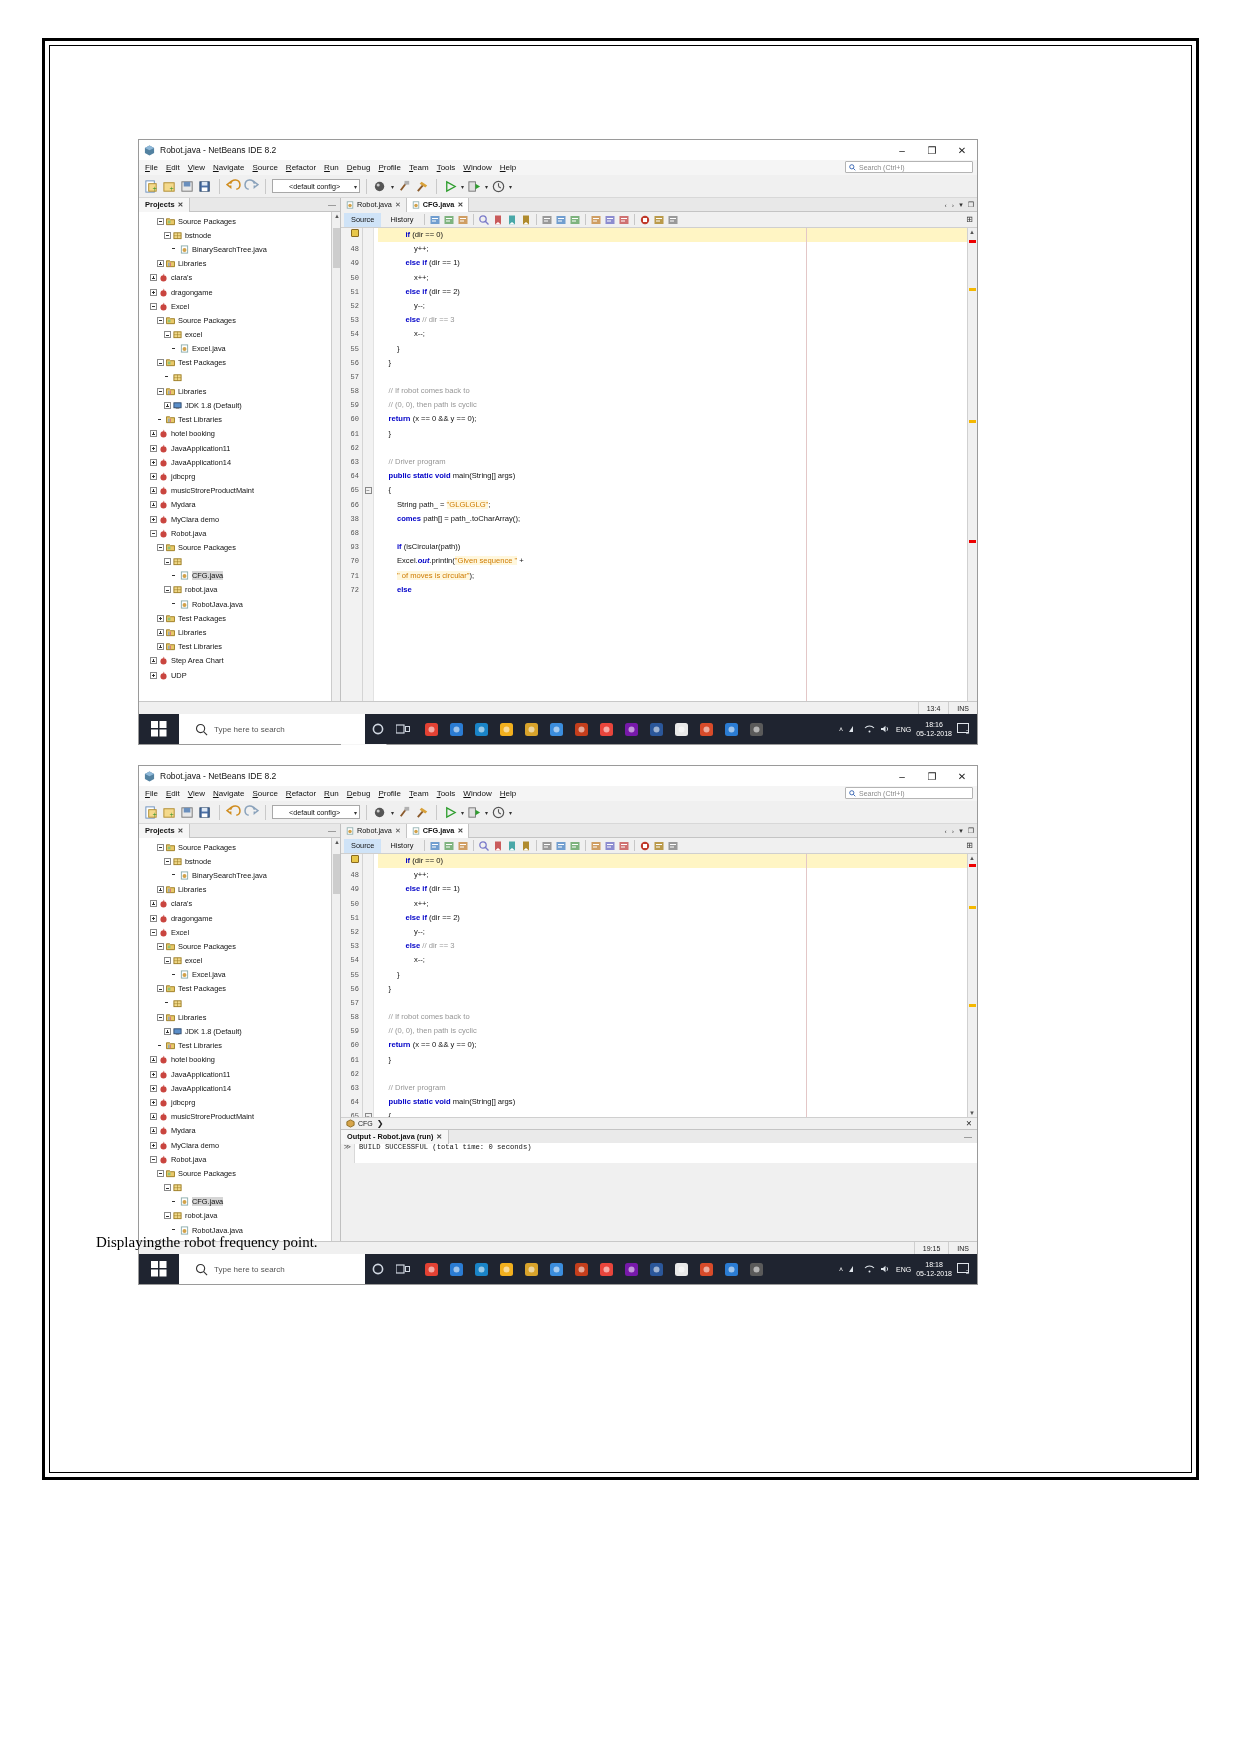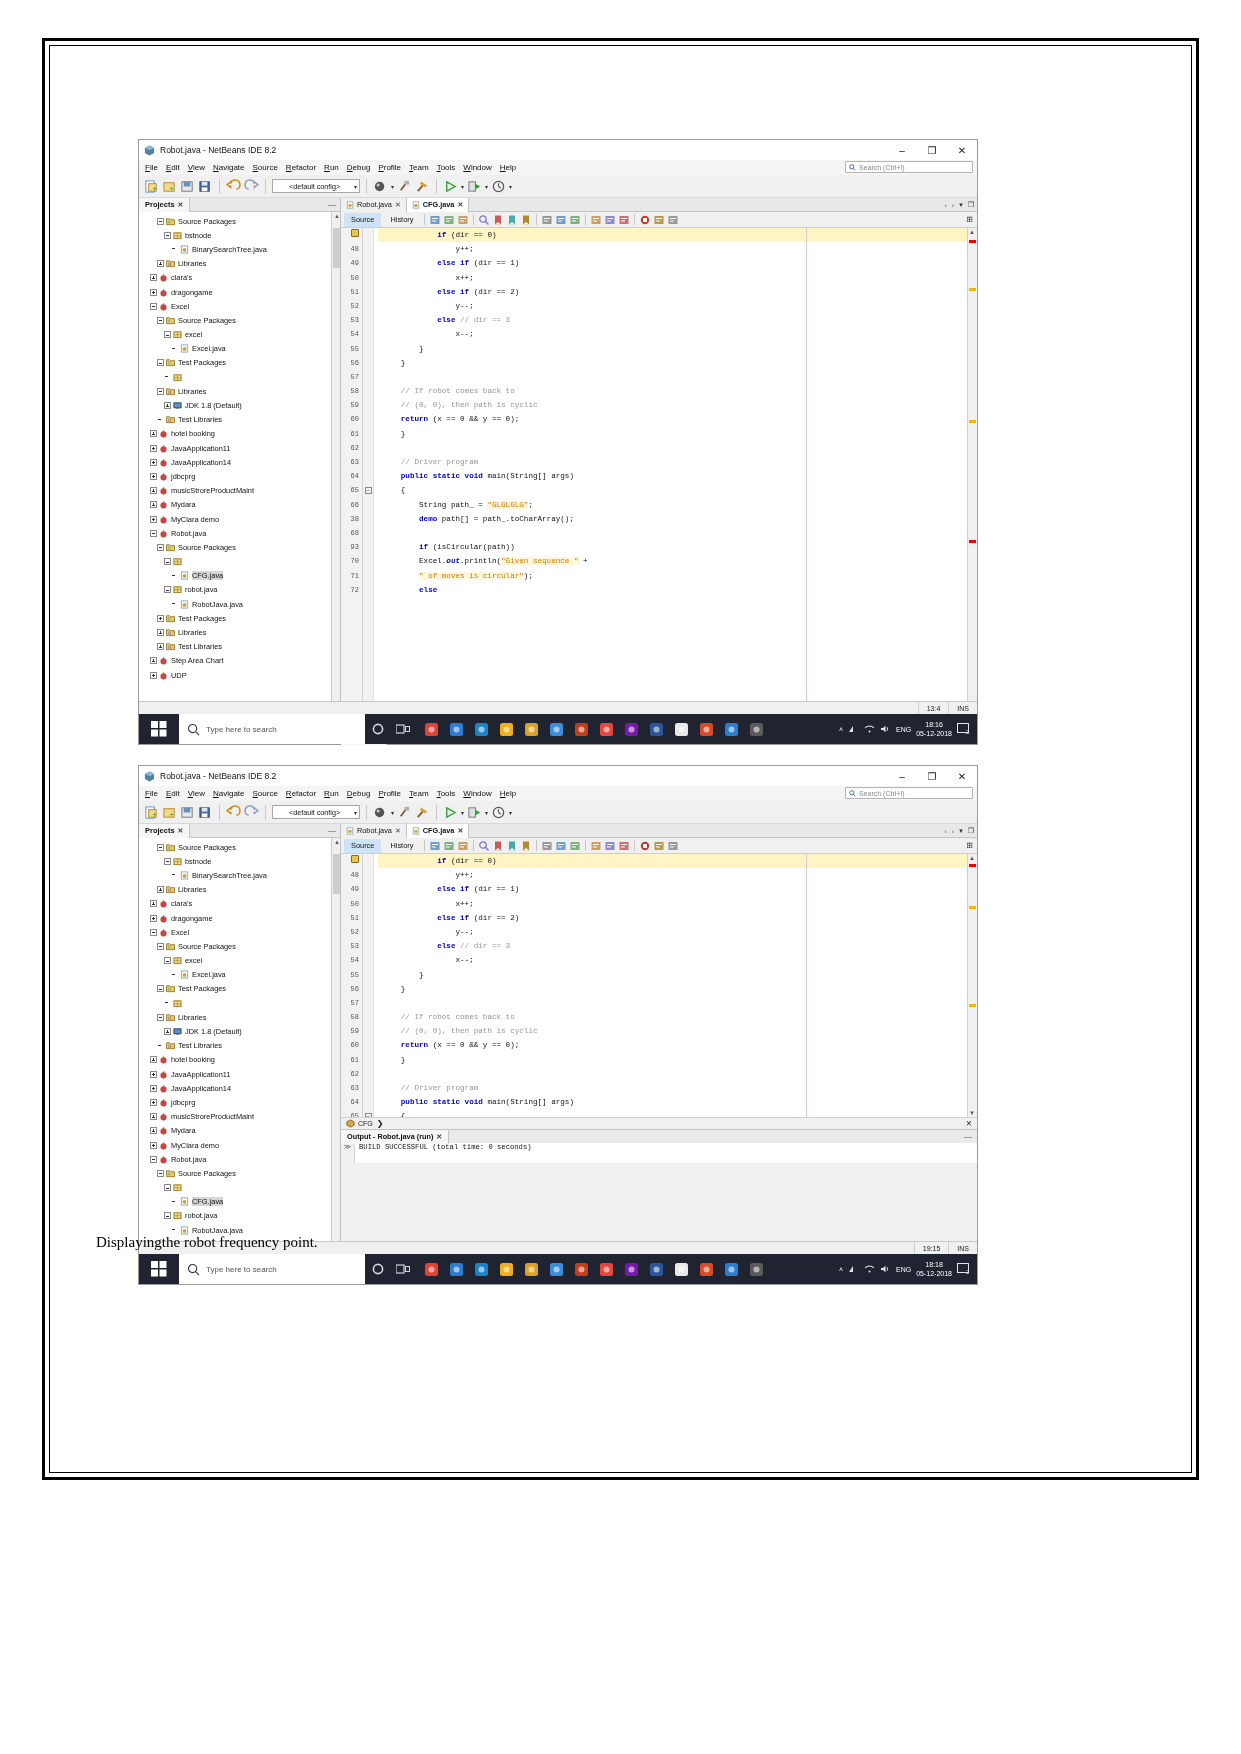--- a/index.html
+++ b/index.html
@@ -96,21 +96,21 @@
   .ed-tb-right { position:absolute; right:4px; font-size:8px; color:#333; }
 
   
   .code-wrap { flex:1; display:flex; background:#fff; position:relative; overflow:hidden; }
   .gutter { width:22px; background:#f2f2f2; border-right:1px solid #d4d4d4;
             text-align:right; padding-right:3px; flex:none; }
   .gline { height:14.2px; line-height:14.2px; font-family:"Liberation Mono", monospace;
            font-size:7px; color:#555; }
   .fold { width:11px; background:#f2f2f2; border-right:1px solid #e2e2e2; flex:none; position:relative;}
   .code { flex:1; position:relative; padding-left:4px; }
-  .cline { height:14.2px; line-height:14.2px; font-family:Liberation Mono, monospace;
+  .cline { height:14.2px; line-height:14.2px; font-family:Liberation Sans, sans-serif;
            font-size:7.6px; color:#111; white-space:pre; }
   .kw { color:#0000c8; font-weight:bold; }
   .cm { color:#969696; }
   .str { color:#ce7b00; background:#fff7dd; }
   .fn { color:#111; }
   .hl { background:#fff5c4; }
   .err-mark { position:absolute; right:10px; width:7px; height:3px; background:#e00; }
   .warn-mark { position:absolute; right:10px; width:7px; height:3px; background:#f5b800; }
   .code-rail { position:absolute; right:0; top:0; bottom:0; width:10px; background:#f0f0f0; border-left:1px solid #d0d0d0; }
   .code-vline { position:absolute; top:0; bottom:0; width:1px; background:#e3c7c7; }
@@ -134,21 +134,21 @@
   .status-bar { height:13px; background:#f0f0f0; border-top:1px solid #c8c8c8;
                 display:flex; align-items:center; justify-content:flex-end; gap:0;
                 font-family:"Liberation Sans", sans-serif; font-size:7px; color:#222; }
   .sb-cell { border-left:1px solid #cfcfcf; padding:0 8px; height:13px; display:flex; align-items:center; }
 
   
   .taskbar { position:absolute; left:0; right:0; bottom:0; height:30px; background:#1f2430;
              display:flex; align-items:center; }
   .tb-start { width:40px; height:30px; display:flex; align-items:center; justify-content:center; }
   .tb-searchbox { width:186px; height:30px; background:#ffffff; display:flex; align-items:center;
-                  padding-left:8px; gap:6px; }
+                  padding-left:16px; gap:6px; }
   .tb-search-txt { font-family:"Liberation Sans", sans-serif; font-size:8px; color:#555; }
   .tb-icons { display:flex; align-items:center; gap:0; margin-left:4px; }
   .tb-app { width:25px; height:30px; display:flex; align-items:center; justify-content:center; }
   .tb-tray { margin-left:auto; display:flex; align-items:center; gap:5px; padding-right:6px;
              font-family:"Liberation Sans", sans-serif; font-size:7px; color:#fff; }
   .tb-clock { text-align:center; line-height:9px; font-size:7px; color:#fff; }
 
   .caption { position:absolute; left:134px; top:1264px; font-family:"Liberation Serif", serif;
              font-size:15px; color:#000; }
 </style>
@@ -734,21 +734,21 @@
                 <div class="cline"></div>
                 <div class="cline">     <span class="cm">// If robot comes back to</span></div>
                 <div class="cline">     <span class="cm">// (0, 0), then path is cyclic</span></div>
                 <div class="cline">     <span class="kw">return </span><span class="fn">(x == 0 &amp;&amp; y == 0);</span></div>
                 <div class="cline">     <span class="fn">}</span></div>
                 <div class="cline"></div>
                 <div class="cline">     <span class="cm">// Driver program</span></div>
                 <div class="cline">     <span class="kw">public static void </span><span class="fn">main(String[] args)</span></div>
                 <div class="cline">     <span class="fn">{</span></div>
                 <div class="cline">         <span class="fn">String path_ = </span><span class="str">"GLGLGLG"</span><span class="fn">;</span></div>
-                <div class="cline">         <span class="kw">demo </span><span class="fn">path[] = path_.toCharArray();</span></div>
+                <div class="cline">         <span class="kw">comes </span><span class="fn">path[] = path_.toCharArray();</span></div>
                 <div class="cline"></div>
                 <div class="cline">         <span class="kw">if </span><span class="fn">(isCircular(path))</span></div>
                 <div class="cline">         <span class="fn">Excel.</span><span class="kw" style="font-style:italic">out</span><span class="fn">.println(</span><span class="str">"Given sequence "</span><span class="fn"> +</span></div>
                 <div class="cline">         <span class="str">" of moves is circular"</span><span class="fn">);</span></div>
                 <div class="cline">         <span class="kw">else</span></div>
               </div>
           <div class="code-rail">
             <span style="position:absolute;top:1px;left:1px;font-size:6px;color:#555">▲</span>
             <div class="err-mark" style="top:12px;right:1px"></div>
             <div class="warn-mark" style="top:60px;right:1px"></div>

